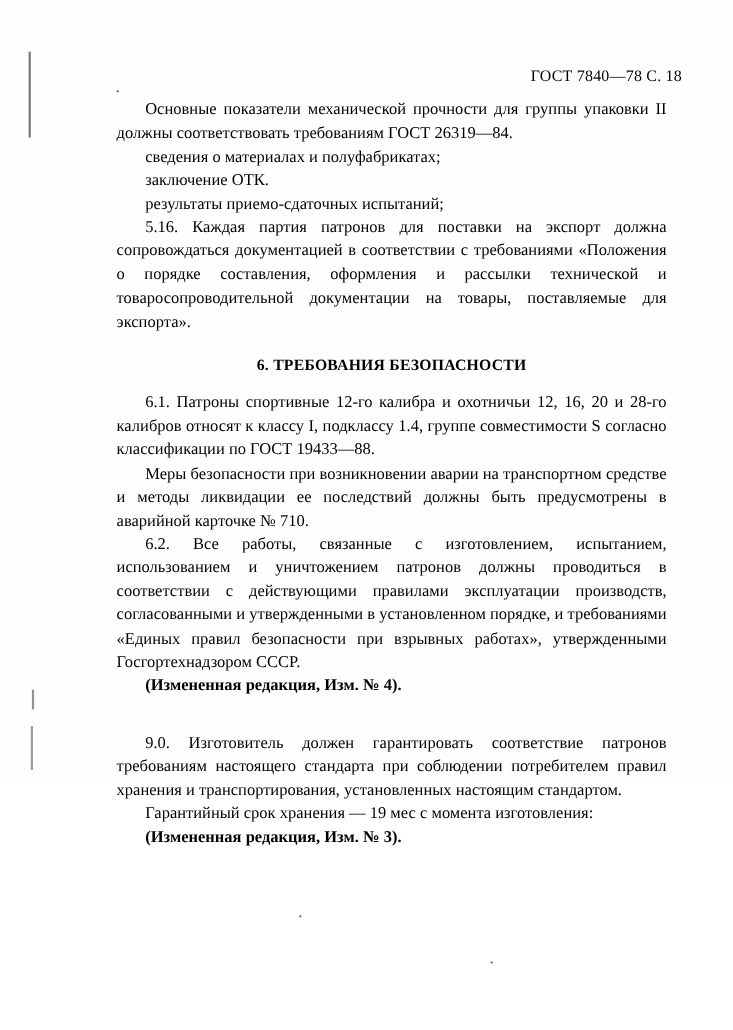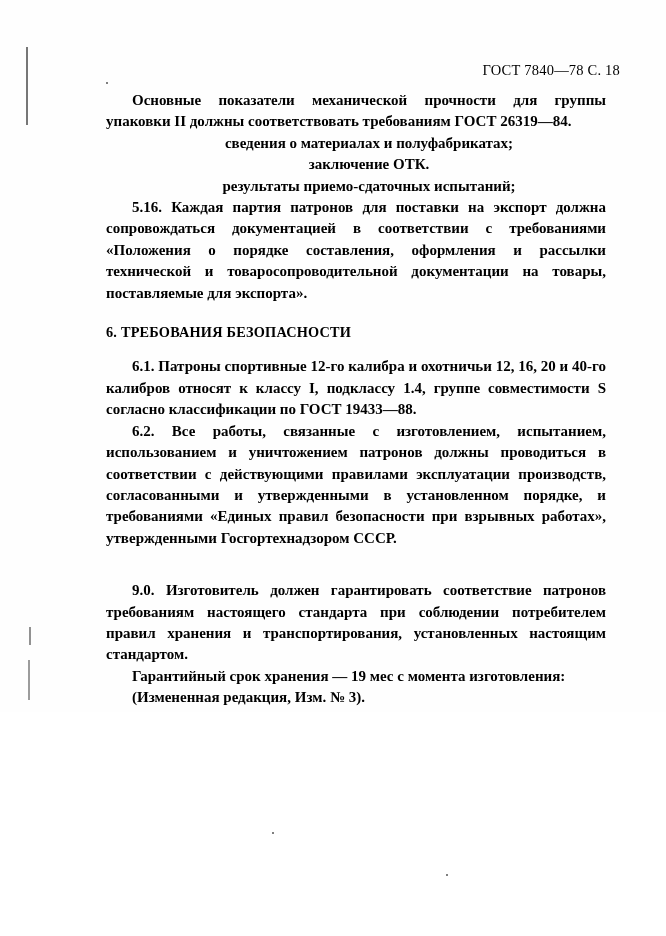--- a/index.html
+++ b/index.html
@@ -39,40 +39,39 @@
     top: 90px;
     width: 500px;
     font-size: 15px;
     line-height: 21.4px;
     text-align: justify;
   }
   p {
     margin: 0;
     text-align: justify;
     text-justify: inter-word;
-    font-weight: bold;
   }
   p.indent {
     text-indent: 26px;
   }
   .b {
     font-weight: bold;
   }
   .center {
-    text-align: left;
+    text-align: center;
     text-indent: 0;
     font-weight: bold;
     font-size: 14.3px;
     letter-spacing: 0.2px;
   }
   .gap-m { height: 13px; }
   .gap-l { height: 18px; }
   .listline {
     text-indent: 26px;
-    text-align: center;
+    text-align: left;
   }
   
   .mark {
     position: absolute;
     background: #4a4a4a;
   }
   .mark-a { left: 26px; top: 47px; width: 2px; height: 78px; opacity: .75; }
   .mark-b { left: 29px; top: 627px; width: 2px; height: 18px; opacity: .6; }
   .mark-c { left: 28px; top: 660px; width: 2px; height: 40px; opacity: .55; }
   .dot {
@@ -112,25 +111,27 @@
     <p class="listline">заключение ОТК.</p>
     <p class="listline">результаты приемо-сдаточных испытаний;</p>
 
     <p class="indent">5.16.  Каждая партия патронов для поставки на экспорт должна сопровождаться документацией в соответствии с требованиями «Положения о порядке составления, оформления и рассылки технической и товаросопроводительной документации на товары, поставляемые для экспорта».</p>
 
 
     <div class="gap-l"></div>
     <p class="center">6. ТРЕБОВАНИЯ БЕЗОПАСНОСТИ</p>
     <div class="gap-m"></div>
 
-    <p class="indent">6.1.  Патроны спортивные 12-го калибра и охотничьи 12, 16, 20 и 40-го калибров относят к классу I, подклассу 1.4, группе совместимости S согласно классификации по ГОСТ 19433—88.</p>
+    <p class="indent">6.1.  Патроны спортивные 12-го калибра и охотничьи 12, 16, 20 и 28-го калибров относят к классу I, подклассу 1.4, группе совместимости S согласно классификации по ГОСТ 19433—88.</p>
 
+    <p class="indent">Меры безопасности при возникновении аварии на транспортном средстве и методы ликвидации ее последствий должны быть предусмотрены в аварийной карточке № 710.</p>
 
     <p class="indent">6.2.  Все работы, связанные с изготовлением, испытанием, использованием и уничтожением патронов должны проводиться в соответствии с действующими правилами эксплуатации производств, согласованными и утвержденными в установленном порядке, и требованиями «Единых правил безопасности при взрывных работах», утвержденными Госгортехнадзором СССР.</p>
 
+    <p class="indent b">(Измененная редакция, Изм. № 4).</p>
 
     <div class="gap-l"></div>
     <div class="gap-m"></div>
 
     <p class="indent">9.0.  Изготовитель должен гарантировать соответствие патронов требованиям настоящего стандарта при соблюдении потребителем правил хранения и транспортирования, установленных настоящим стандартом.</p>
 
     <p class="indent">Гарантийный срок хранения — 19 мес с момента изготовления:</p>
 
     <p class="indent b">(Измененная редакция, Изм. № 3).</p>
 

